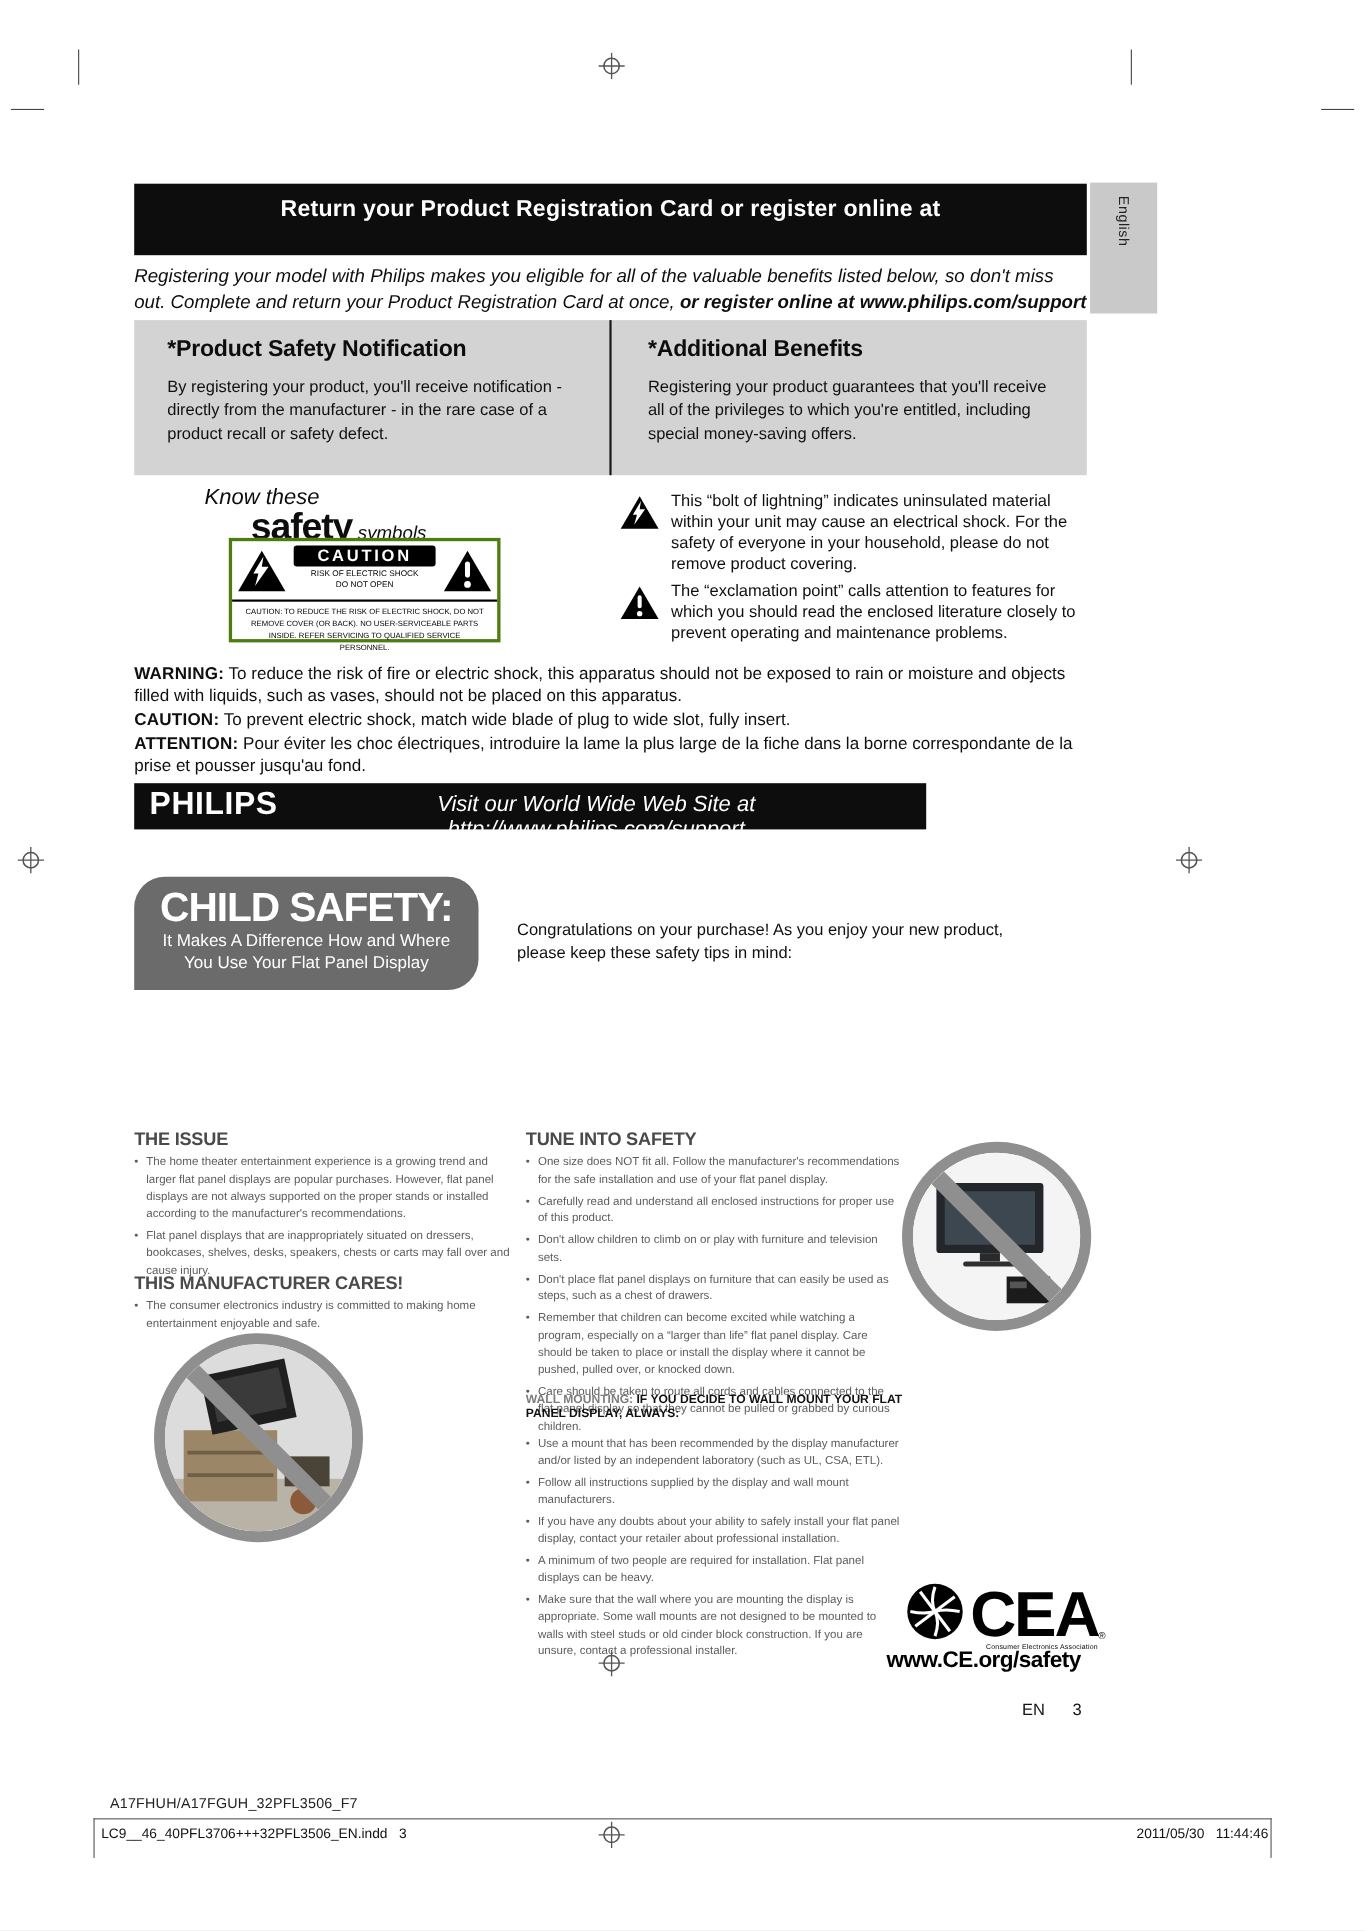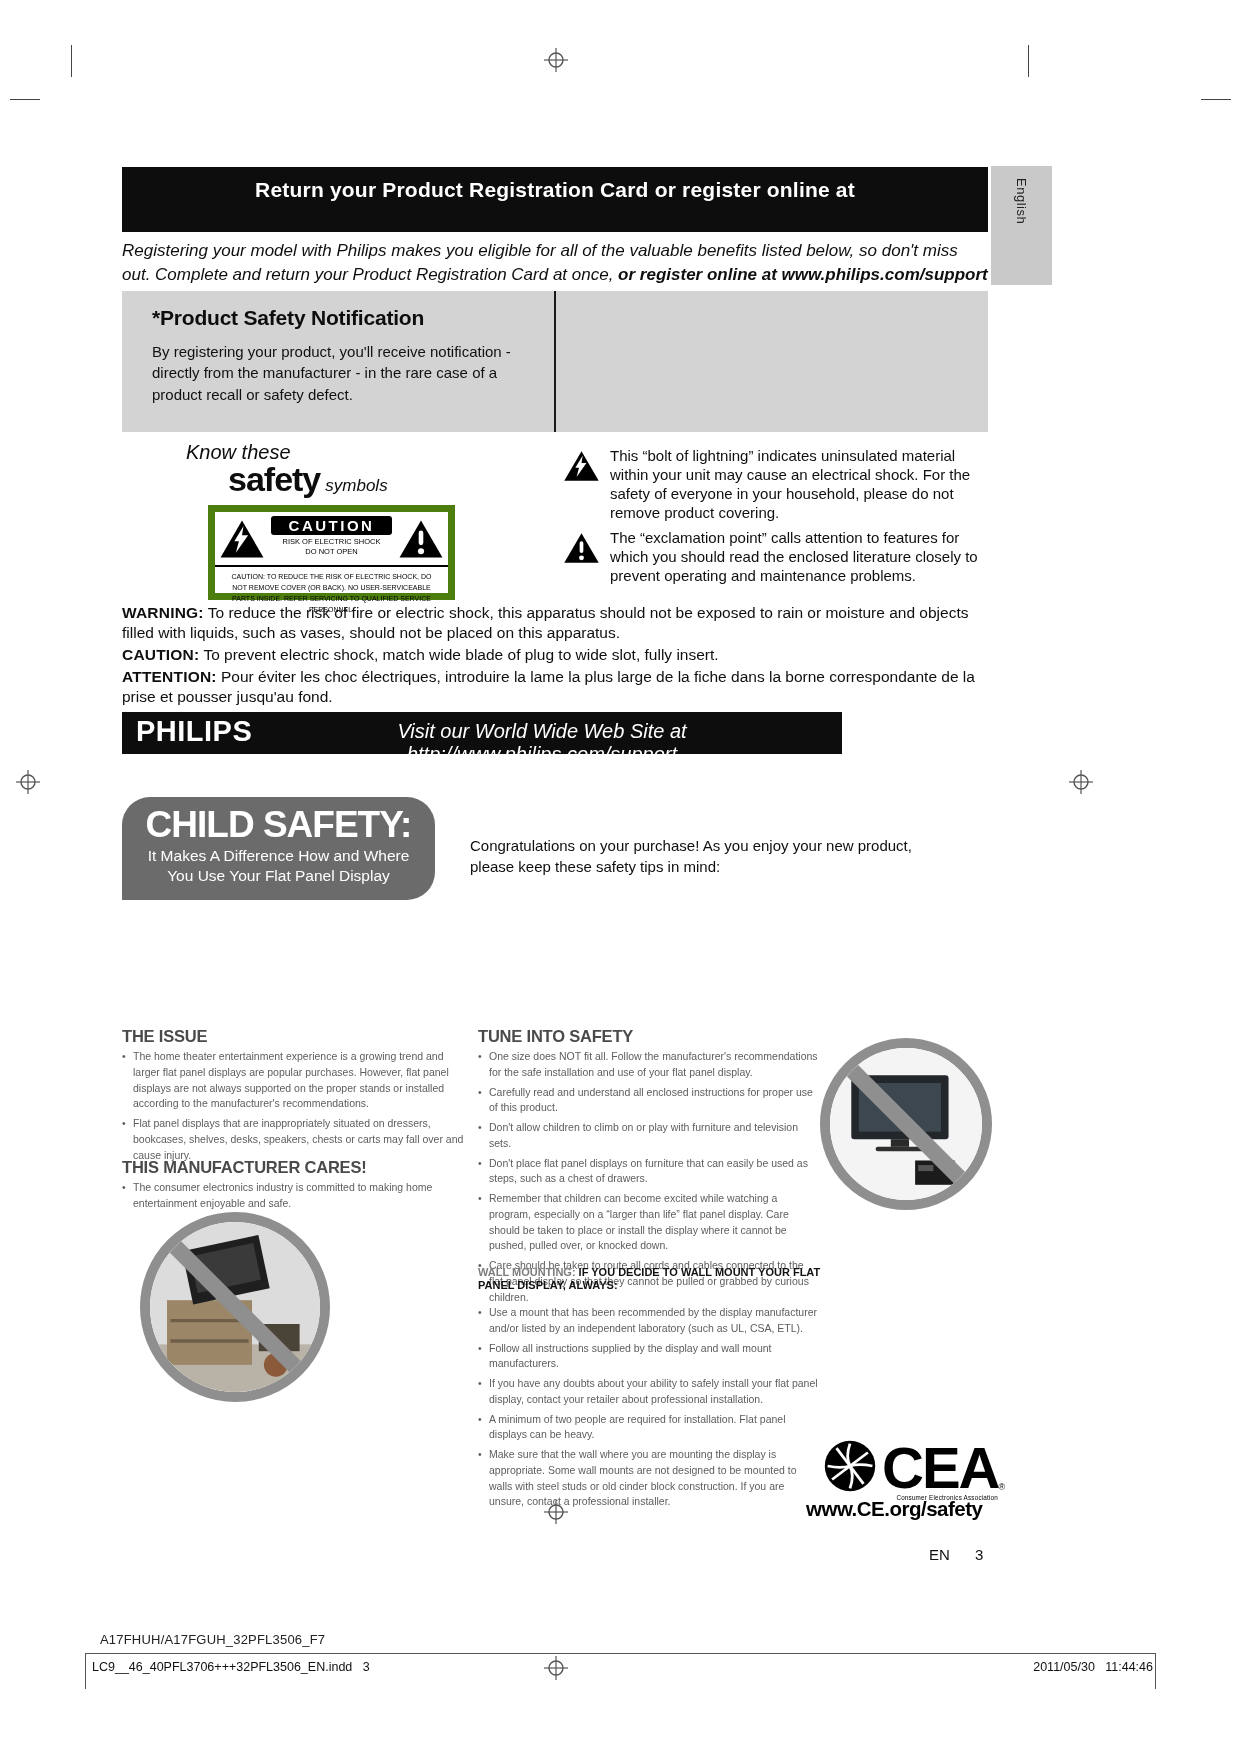--- a/index.html
+++ b/index.html
@@ -28,21 +28,21 @@
   .b-right{left:434px;width:432px;padding:15px 18px 0 33px;}
   .b-title{font-size:21px;font-weight:bold;letter-spacing:-0.2px;color:#0d0d0d;}
   .b-body{margin-top:11px;font-size:15px;line-height:1.42;max-width:385px;color:#111;}
   
   .sym-head{position:absolute;left:162px;top:441px;width:260px;}
   .sym-line1{font-style:italic;font-size:20px;margin-left:24px;color:#0d0d0d;}
   .sym-line2{display:flex;align-items:baseline;margin-left:66px;margin-top:-4px;}
   .sym-big{font-weight:bold;font-size:34px;letter-spacing:-1px;color:#0d0d0d;}
   .sym-small{font-style:italic;font-size:17px;margin-left:5px;color:#0d0d0d;}
   
-  .caution-box{position:absolute;left:208px;top:505px;width:247px;height:95px;border:7px solid #4d7c0f;
+  .caution-box{position:absolute;left:208px;top:489px;width:247px;height:95px;border:3px solid #4d7c0f;
                background:#fff;box-sizing:border-box;}
   .cb-top{display:flex;height:53px;border-bottom:2px solid #000;}
   .cb-tri{width:54px;display:flex;align-items:center;justify-content:center;}
   .cb-mid{flex:1;text-align:center;padding-top:4px;}
   .cb-title{background:#000;color:#fff;font-weight:bold;font-size:15px;letter-spacing:2.5px;
             border-radius:3px;padding:1px 0;margin:0 2px;}
   .cb-risk{font-size:7.5px;margin-top:2px;line-height:1.35;color:#000;}
   .cb-foot{font-size:7px;text-align:center;padding:5px 10px 0 10px;line-height:1.55;color:#000;}
   
   .note-icon{position:absolute;left:563px;width:37px;}
@@ -136,20 +136,24 @@
 
   <div class="intro">
     <span>Registering your model with Philips makes you eligible for all of the valuable benefits listed below, so don't miss out. Complete and return your Product Registration Card at once, </span><span class="b">or register online at www.philips.com/support</span><span> to ensure:</span>
   </div>
 
   <div class="benefits">
     <div class="divider"></div>
     <div class="b-col b-left">
       <div class="b-title">*Product Safety Notification</div>
       <div class="b-body">By registering your product, you'll receive notification - directly from the manufacturer - in the rare case of a product recall or safety defect.</div>
+    </div>
+    <div class="b-col b-right">
+      <div class="b-title">*Additional Benefits</div>
+      <div class="b-body">Registering your product guarantees that you'll receive all of the privileges to which you're entitled, including special money-saving offers.</div>
     </div>
   </div>
 
   <div class="sym-head">
     <div class="sym-line1">Know these</div>
     <div class="sym-line2">
       <span class="sym-big">safety</span>
       <span class="sym-small">symbols</span>
     </div>
   </div>

